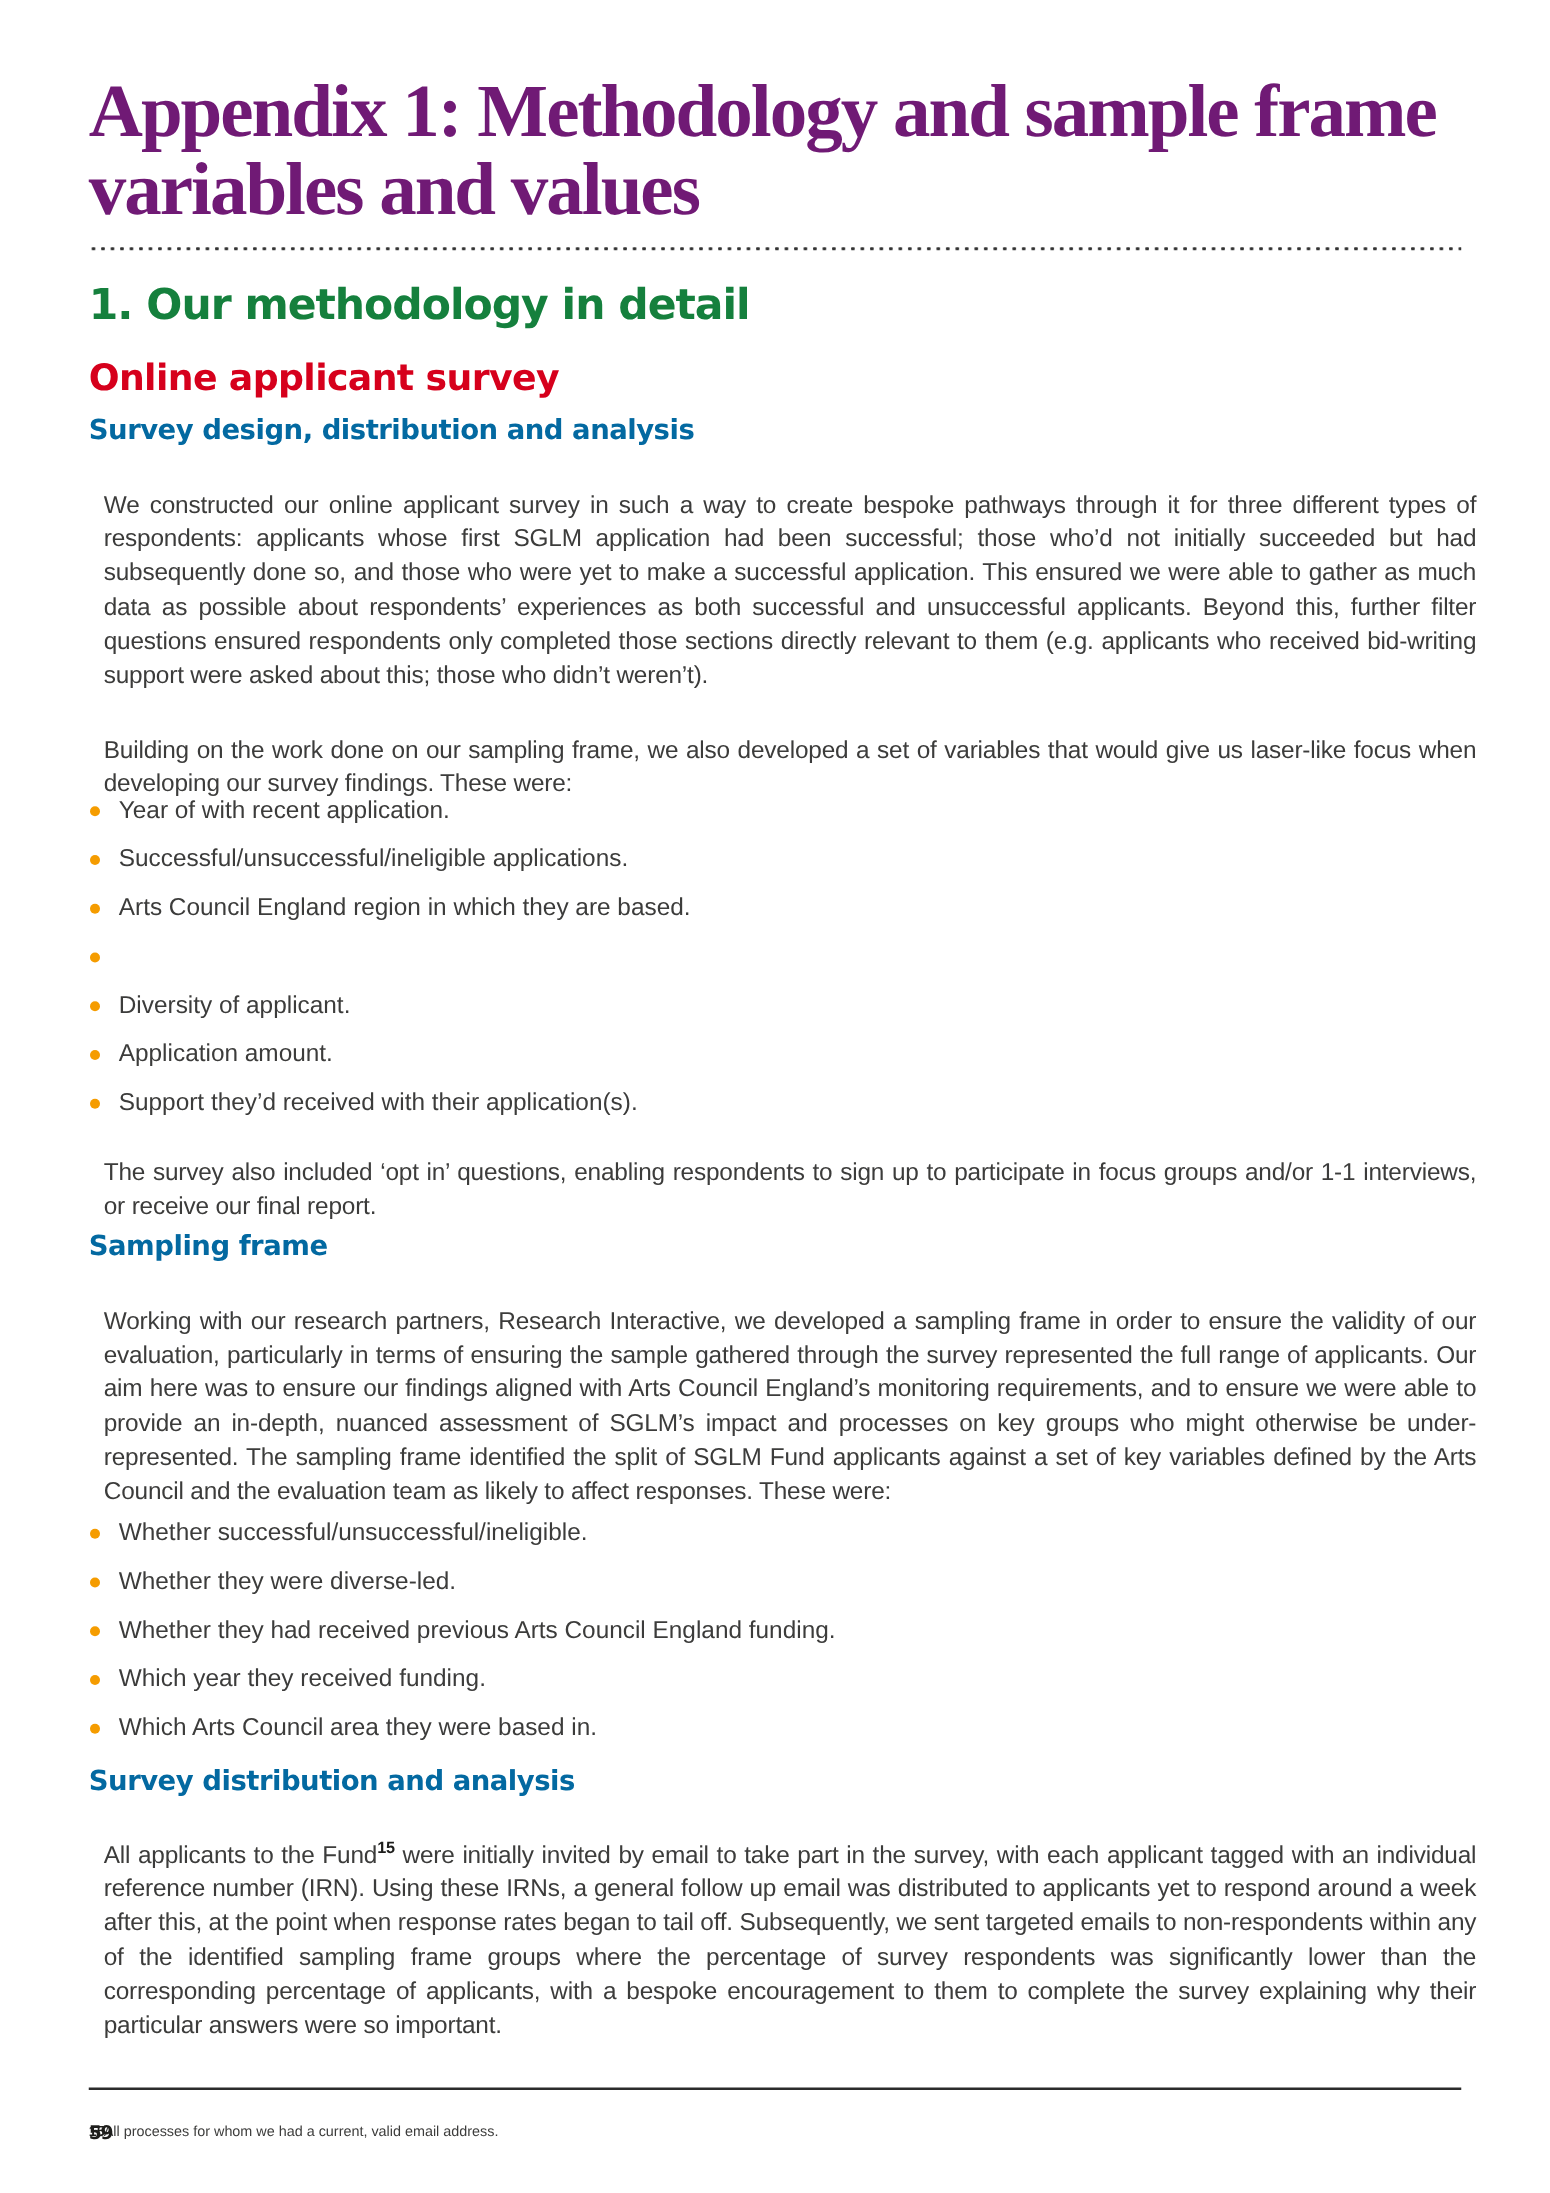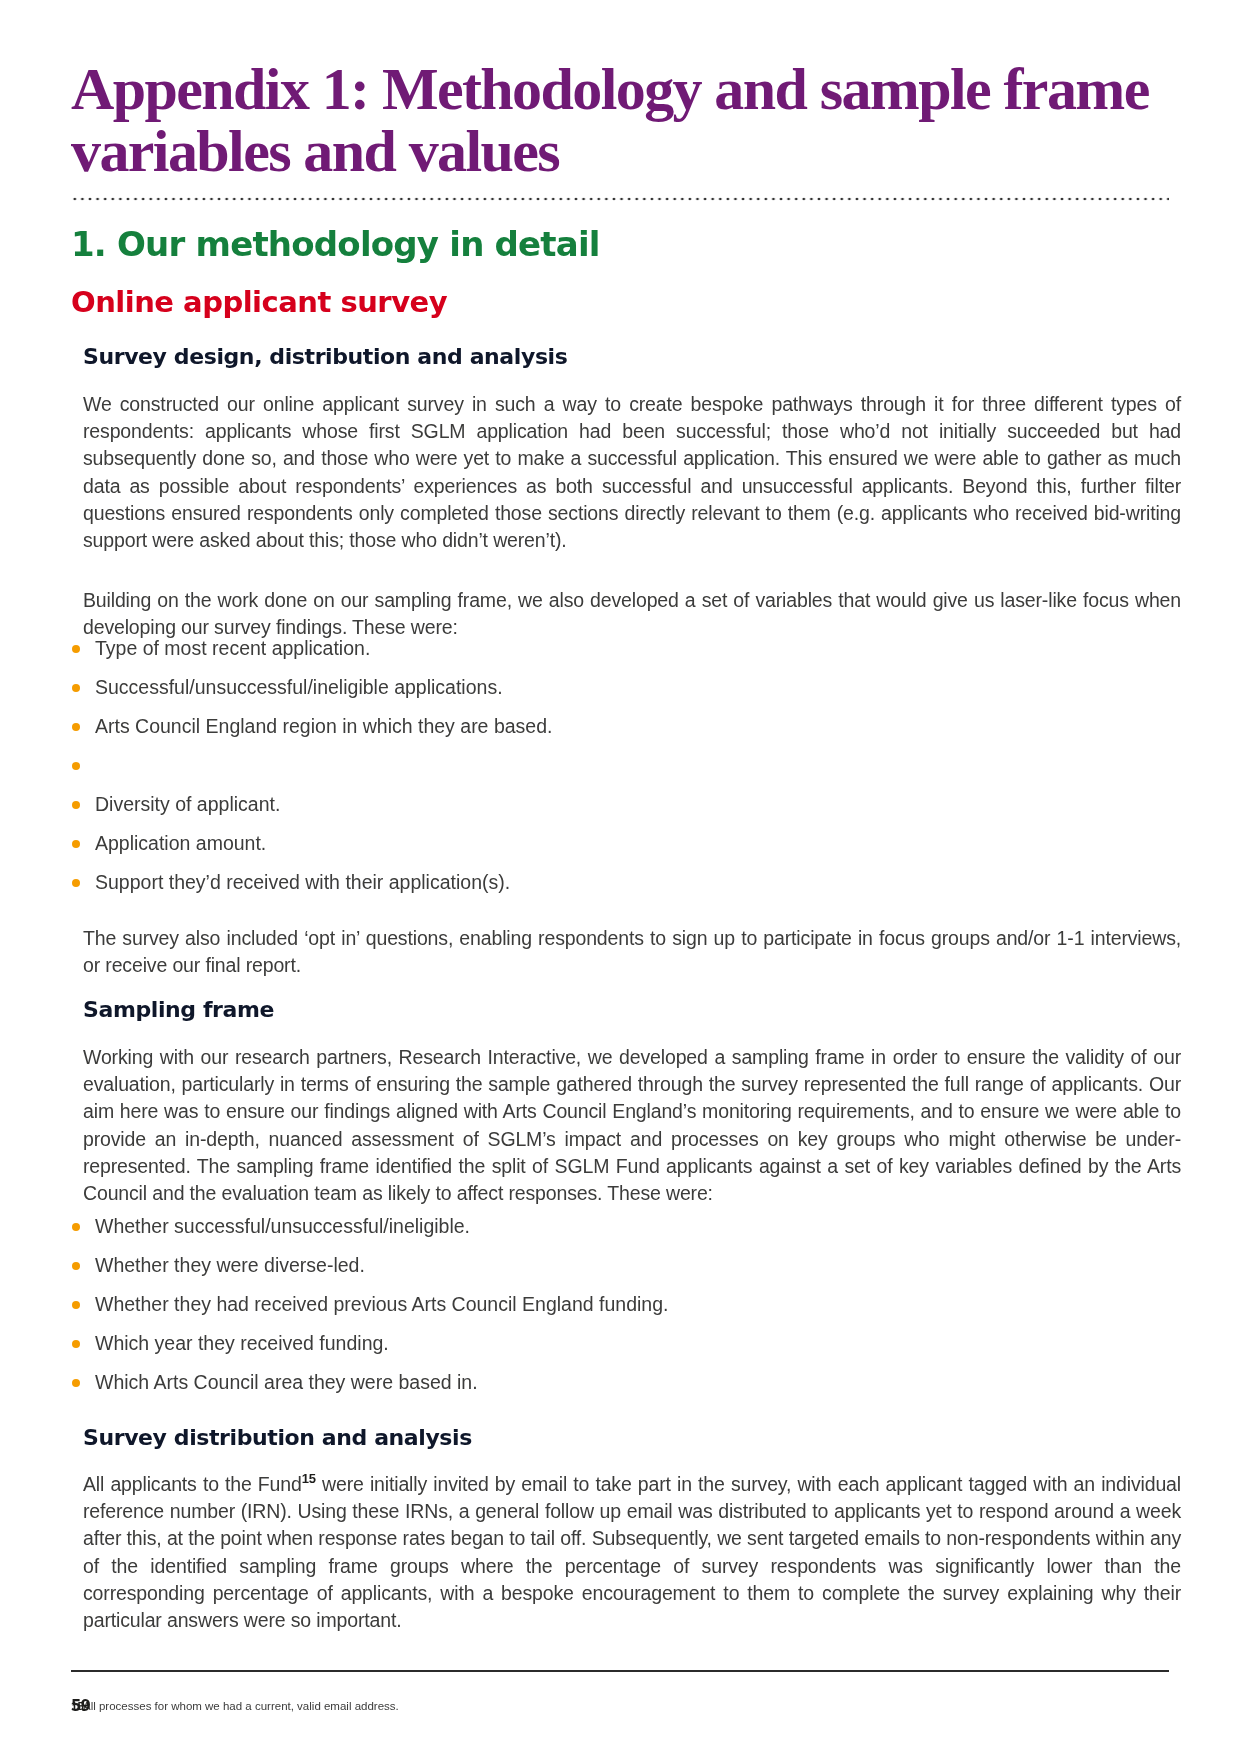--- a/index.html
+++ b/index.html
@@ -20,22 +20,22 @@
   }
   .h2 {
     position: absolute; left: 0; top: 222px; margin: 0;
     font-weight: bold; font-size: 34px; line-height: 44px; color: #15803d; letter-spacing: -0.8px;
   }
   .h3 {
     position: absolute; left: 0; top: 283px; margin: 0;
     font-weight: bold; font-size: 29px; line-height: 38px; color: #d6001c; letter-spacing: -0.5px;
   }
   .h4 {
-    position: absolute; left: 0; margin: 12px;
-    font-weight: bold; font-size: 22px; line-height: 30px; color: #0f172a; letter-spacing: -0.4px;
+    position: absolute; left: 0; margin: 0;
+    font-weight: bold; font-size: 22px; line-height: 30px; color: #0369a1; letter-spacing: -0.4px;
   }
   .para {
     position: absolute; left: 0; width: 1098px; margin: 12px;
     font-family: "Liberation Sans", sans-serif; font-size: 19.5px; line-height: 27.2px;
     color: #3c3c3b; text-align: justify; letter-spacing: -0.15px;
   }
   .bullets { position: absolute; left: 0; width: 1098px; margin: 0; padding: 0; list-style: none; }
   .bullets li {
     position: relative; padding-left: 24px; height: 39px;
     font-family: "Liberation Sans", sans-serif; font-size: 19.5px; line-height: 27px; color: #3c3c3b;
@@ -63,21 +63,21 @@
   <h1 class="title">Appendix 1: Methodology and sample frame variables and values</h1>
   <div class="dots"></div>
 
   <h2 class="h2">1. Our methodology in detail</h2>
   <h3 class="h3">Online applicant survey</h3>
 
   <h4 class="h4" style="top:330px;">Survey design, distribution and analysis</h4>
   <p class="para" style="top:379px;">We constructed our online applicant survey in such a way to create bespoke pathways through it for three different types of respondents: applicants whose first SGLM application had been successful; those who’d not initially succeeded but had subsequently done so, and those who were yet to make a successful application. This ensured we were able to gather as much data as possible about respondents’ experiences as both successful and unsuccessful applicants. Beyond this, further filter questions ensured respondents only completed those sections directly relevant to them (e.g. applicants who received bid-writing support were asked about this; those who didn’t weren’t).</p>
   <p class="para" style="top:575px;">Building on the work done on our sampling frame, we also developed a set of variables that would give us laser-like focus when developing our survey findings. These were:</p>
   <ul class="bullets" style="top:635px;">
-    <li><span class="bullet-dot"></span><span>Type of most recent application.</span></li>
+    <li><span class="bullet-dot"></span><span>Year of with recent application.</span></li>
     <li><span class="bullet-dot"></span><span>Successful/unsuccessful/ineligible applications.</span></li>
     <li><span class="bullet-dot"></span><span>Arts Council England region in which they are based.</span></li>
     <li><span class="bullet-dot"></span></li>
     <li><span class="bullet-dot"></span><span>Diversity of applicant.</span></li>
     <li><span class="bullet-dot"></span><span>Application amount.</span></li>
     <li><span class="bullet-dot"></span><span>Support they’d received with their application(s).</span></li>
   </ul>
   <p class="para" style="top:913px;">The survey also included ‘opt in’ questions, enabling respondents to sign up to participate in focus groups and/or 1-1 interviews, or receive our final report.</p>
 
   <h4 class="h4" style="top:983px;">Sampling frame</h4>

